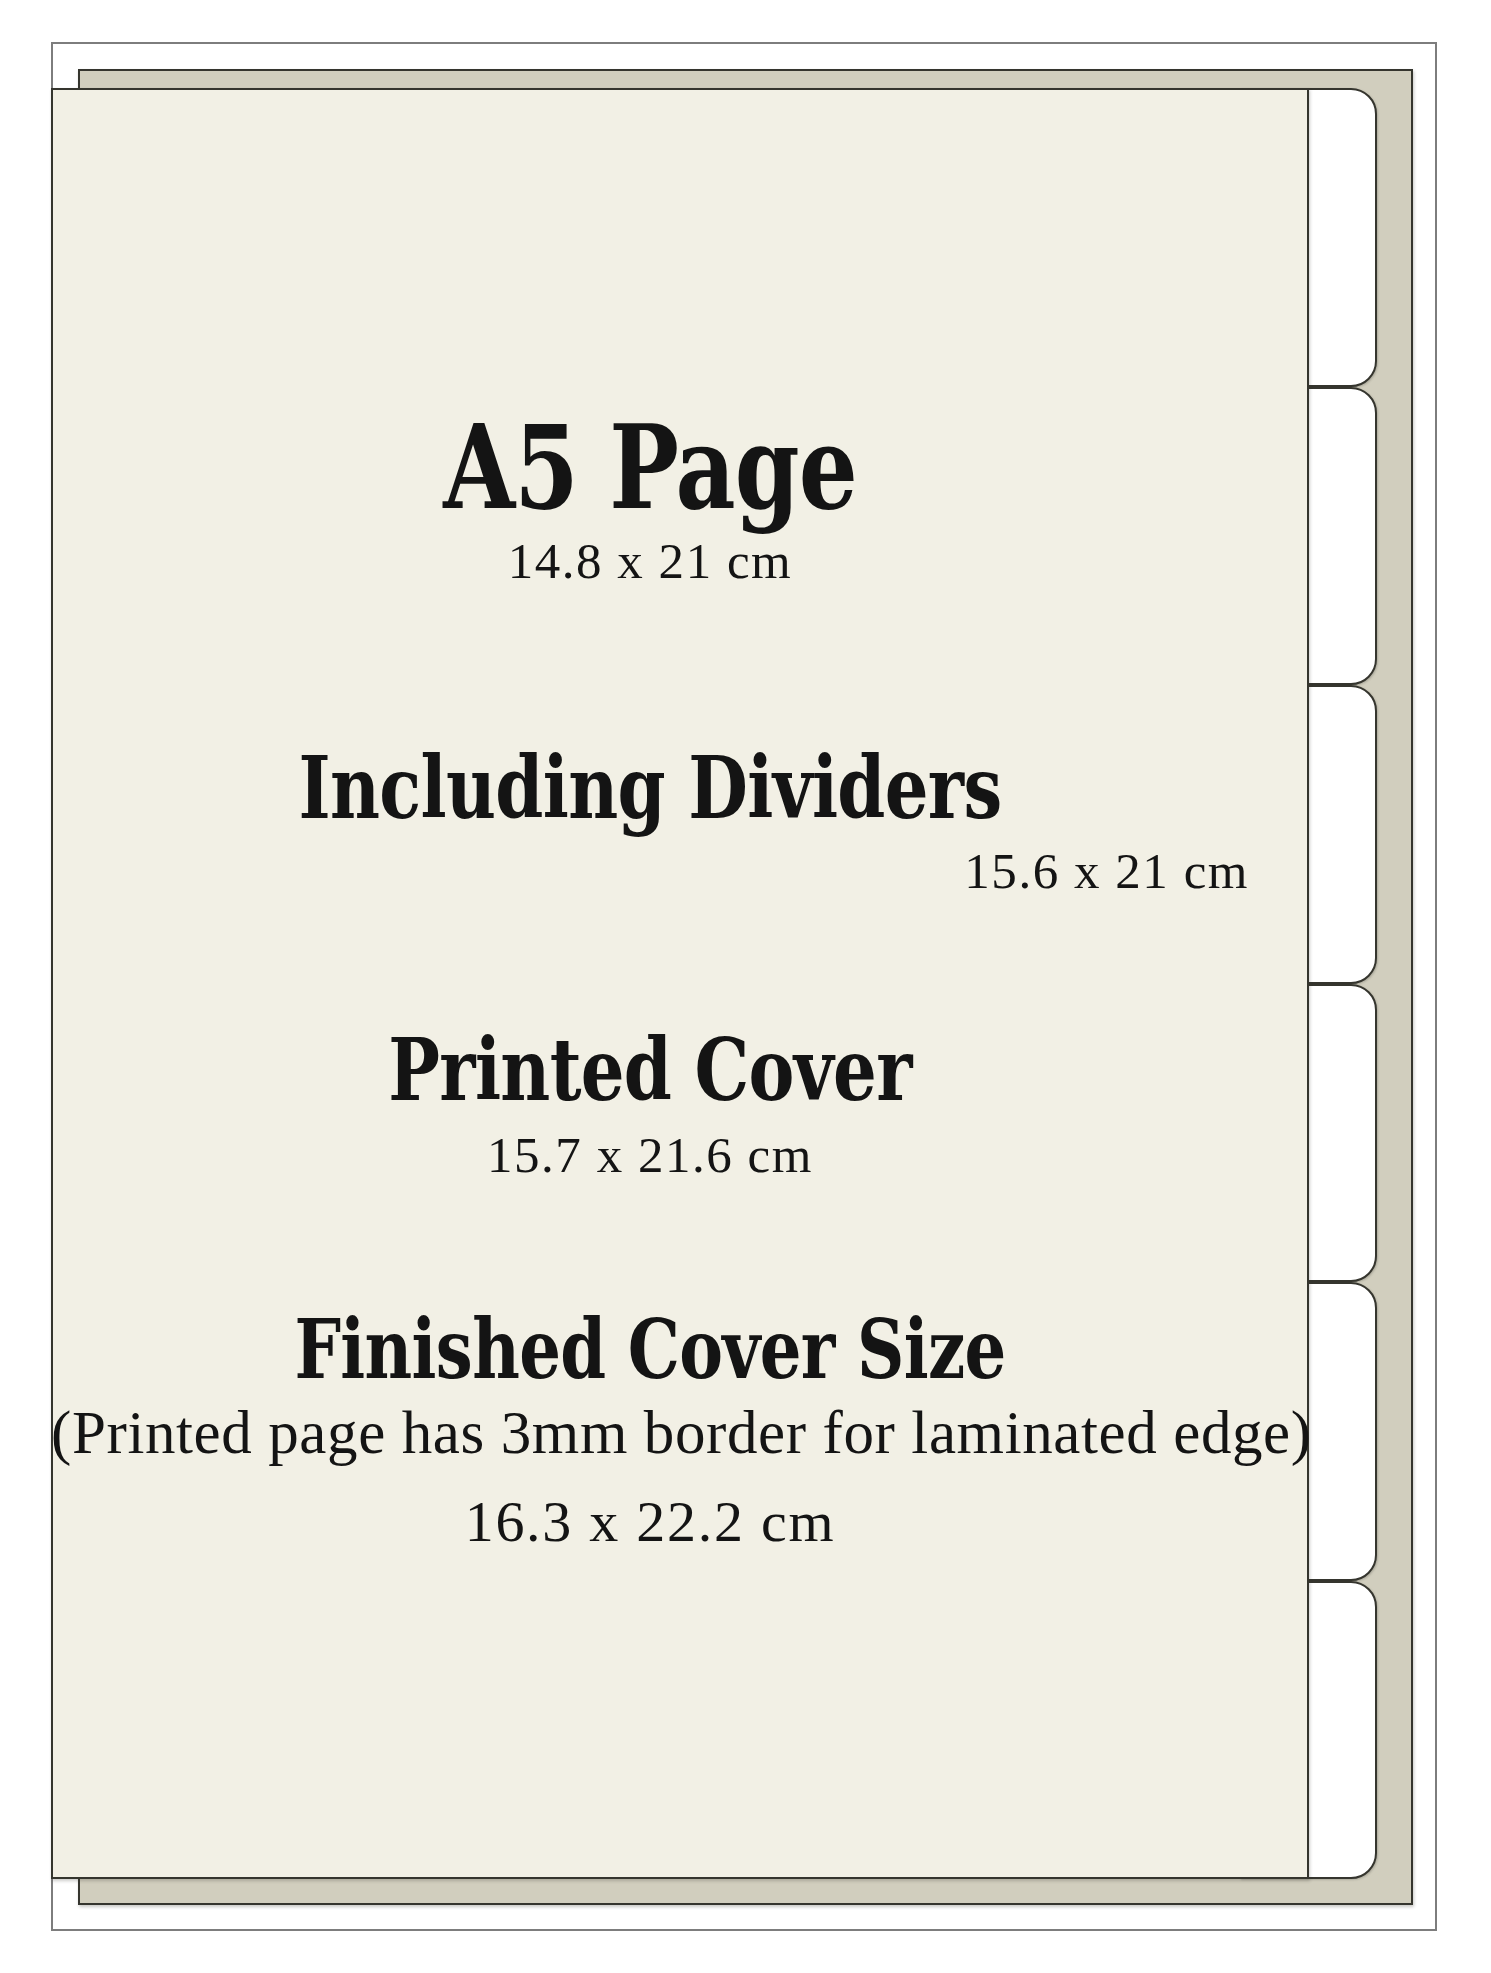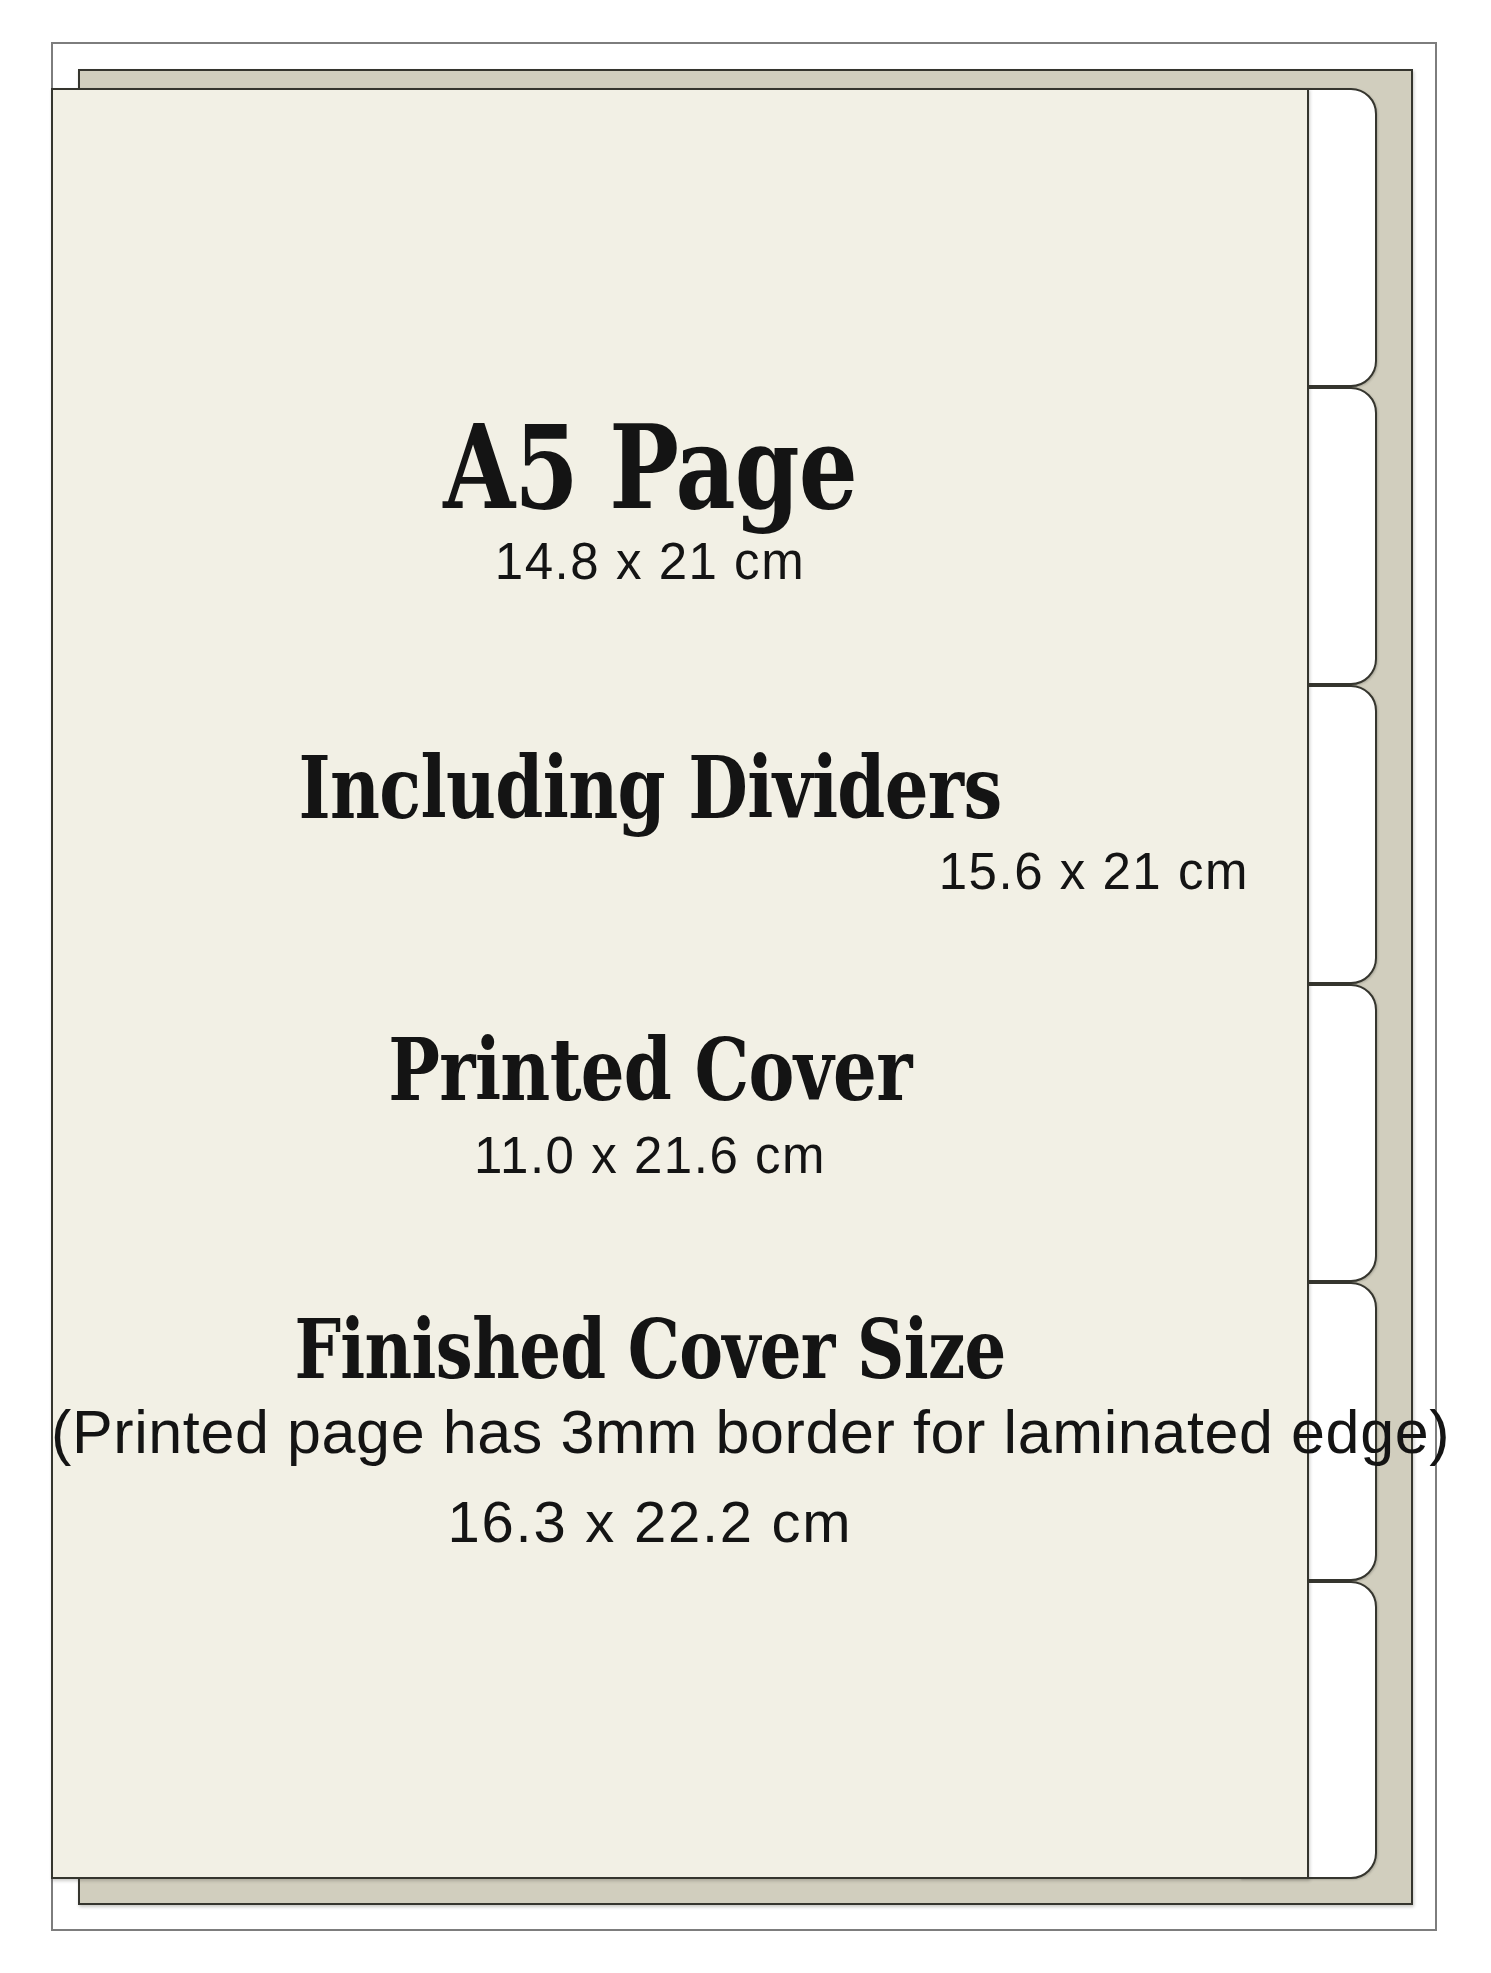--- a/index.html
+++ b/index.html
@@ -47,21 +47,21 @@
   }
   .hd{
     font-family:"DejaVu Serif","Liberation Serif",serif;
     font-weight:bold;letter-spacing:-0.01em;
     transform:scaleX(0.8);transform-origin:50% 50%;
   }
   .hd1{font-size:116px;top:409px;}
   .hd2{font-size:86px;top:745px;}
   .hd3{font-size:86px;top:1027px;}
   .hd4{font-size:82px;top:1308px;}
-  .sub{font-family:Liberation Sans, sans-serif;letter-spacing:0.03em;}
+  .sub{font-family:Liberation Serif, serif;letter-spacing:0.03em;}
   .sub1{font-size:51px;top:536px;}
   .sub2{font-size:51px;top:846px;text-align:right;}
   .sub3{font-size:51px;top:1130px;}
   .note{font-size:61px;top:1402px;letter-spacing:0.01em;}
   .sub4{font-size:58px;top:1493px;}
 </style>
 </head>
 <body style="--cream: #f2f0e5; --tan: #d1cebe; --white: #ffffff; --dark-border: #35352e; --outline-border: #7d7d7d; --ink: #141414;">
 
 <div class="stage">
@@ -82,20 +82,20 @@
   <div class="sheet a5-page"></div>
 
   <div class="text-col">
     <div class="line hd hd1">A5 Page</div>
     <div class="line sub sub1">14.8 x 21 cm</div>
 
     <div class="line hd hd2">Including Dividers</div>
     <div class="line sub sub2">15.6 x 21 cm</div>
 
     <div class="line hd hd3">Printed Cover</div>
-    <div class="line sub sub3">11.0 x 21.6 cm</div>
+    <div class="line sub sub3">15.7 x 21.6 cm</div>
 
     <div class="line hd hd4">Finished Cover Size</div>
     <div class="line sub note">(Printed page has 3mm border for laminated edge)</div>
     <div class="line sub sub4">16.3 x 22.2 cm</div>
   </div>
 
 </div>
 
 </body></html>

